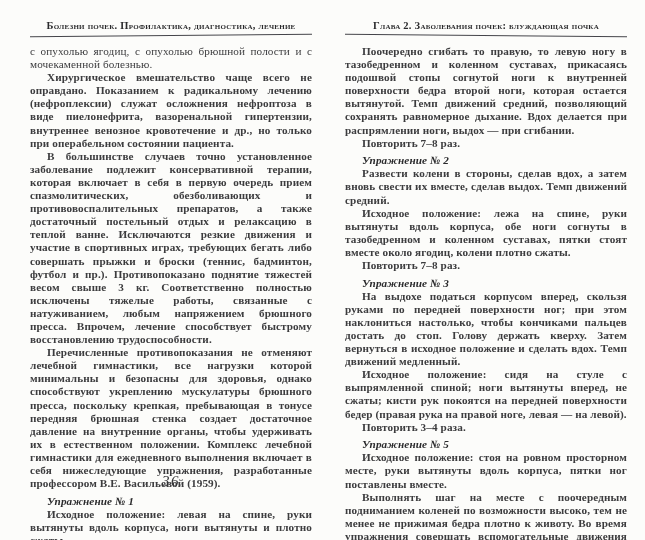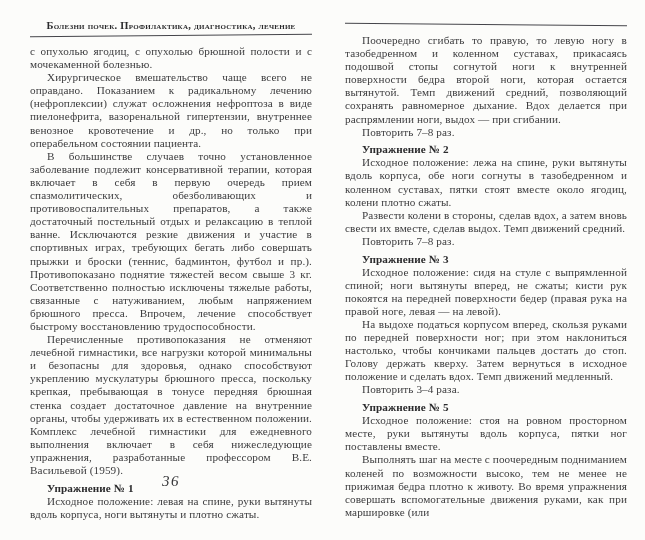--- a/index.html
+++ b/index.html
@@ -47,26 +47,27 @@
   .page-right .head-rule { transform: rotate(0.5deg); }
   .page-body {
     font-size: 11.2px;
     line-height: 13.1px;
     text-align: justify;
     color: var(--ink);
     letter-spacing: 0.1px;
   }
   .page-body p { margin: 0; }
   .para-open   { text-indent: 0; }
-  .para-indent { text-indent: 17px; }
+  .para-indent { text-indent: 17px; font-weight: bold; }
   .para-heading {
     text-indent: 17px;
     font-weight: bold;
     margin-top: 4.5px !important;
     color: var(--head-ink);
+    font-style: italic;
   }
   .page-number {
     position: absolute;
     bottom: 16px;
     left: 0; right: 0;
     text-align: center;
     font-style: italic;
     font-size: 15px;
     letter-spacing: 1.5px;
     color: var(--pagenum-ink);
@@ -86,32 +87,33 @@
         <p class="para-indent">Хирургическое вмешательство чаще всего не оправдано. Показанием к радикальному лечению (нефроплексии) служат осложнения нефроптоза в виде пиелонефрита, вазоренальной гипертензии, внутреннее венозное кровотечение и др., но только при операбельном состоянии пациента.</p>
         <p class="para-indent">В большинстве случаев точно установленное заболевание подлежит консервативной терапии, которая включает в себя в первую очередь прием спазмолитических, обезболивающих и противовоспалительных препаратов, а также достаточный постельный отдых и релаксацию в теплой ванне. Исключаются резкие движения и участие в спортивных играх, требующих бегать либо совершать прыжки и броски (теннис, бадминтон, футбол и пр.). Противопоказано поднятие тяжестей весом свыше 3 кг. Соответственно полностью исключены тяжелые работы, связанные с натуживанием, любым напряжением брюшного пресса. Впрочем, лечение способствует быстрому восстановлению трудоспособности.</p>
         <p class="para-indent">Перечисленные противопоказания не отменяют лечебной гимнастики, все нагрузки которой минимальны и безопасны для здоровья, однако способствуют укреплению мускулатуры брюшного пресса, поскольку крепкая, пребывающая в тонусе передняя брюшная стенка создает достаточное давление на внутренние органы, чтобы удерживать их в естественном положении. Комплекс лечебной гимнастики для ежедневного выполнения включает в себя нижеследующие упражнения, разработанные профессором В.Е. Васильевой (1959).</p>
         <p class="para-heading">Упражнение № 1</p>
         <p class="para-indent">Исходное положение: левая на спине, руки вытянуты вдоль корпуса, ноги вытянуты и плотно сжаты.</p>
       </div>
     <div class="page-number">36</div>
   </div>
 
   <div class="page page-right">
+    <div class="running-head">Глава 2. Заболевания почек: блуждающая почка</div>
     <hr class="head-rule">
     <div class="page-body">
 
     <p class="para-indent">Поочередно сгибать то правую, то левую ногу в тазобедренном и коленном суставах, прикасаясь подошвой стопы согнутой ноги к внутренней поверхности бедра второй ноги, которая остается вытянутой. Темп движений средний, позволяющий сохранять равномерное дыхание. Вдох делается при распрямлении ноги, выдох — при сгибании.</p>
         <p class="para-indent">Повторить 7–8 раз.</p>
         <p class="para-heading">Упражнение № 2</p>
+        <p class="para-indent">Развести колени в стороны, сделав вдох, а затем вновь свести их вместе, сделав выдох. Темп движений средний.</p>
         <p class="para-indent">Исходное положение: лежа на спине, руки вытянуты вдоль корпуса, обе ноги согнуты в тазобедренном и коленном суставах, пятки стоят вместе около ягодиц, колени плотно сжаты.</p>
-        <p class="para-indent">Развести колени в стороны, сделав вдох, а затем вновь свести их вместе, сделав выдох. Темп движений средний.</p>
         <p class="para-indent">Повторить 7–8 раз.</p>
         <p class="para-heading">Упражнение № 3</p>
+        <p class="para-indent">На выдохе податься корпусом вперед, скользя руками по передней поверхности ног; при этом наклониться настолько, чтобы кончиками пальцев достать до стоп. Голову держать кверху. Затем вернуться в исходное положение и сделать вдох. Темп движений медленный.</p>
         <p class="para-indent">Исходное положение: сидя на стуле с выпрямленной спиной; ноги вытянуты вперед, не сжаты; кисти рук покоятся на передней поверхности бедер (правая рука на правой ноге, левая — на левой).</p>
-        <p class="para-indent">На выдохе податься корпусом вперед, скользя руками по передней поверхности ног; при этом наклониться настолько, чтобы кончиками пальцев достать до стоп. Голову держать кверху. Затем вернуться в исходное положение и сделать вдох. Темп движений медленный.</p>
         <p class="para-indent">Повторить 3–4 раза.</p>
         <p class="para-heading">Упражнение № 5</p>
         <p class="para-indent">Исходное положение: стоя на ровном просторном месте, руки вытянуты вдоль корпуса, пятки ног поставлены вместе.</p>
         <p class="para-indent">Выполнять шаг на месте с поочередным подниманием коленей по возможности высоко, тем не менее не прижимая бедра плотно к животу. Во время упражнения совершать вспомогательные движения руками, как при маршировке (или</p>
       </div>
   </div>
 
 </div>
 
 </body></html>

